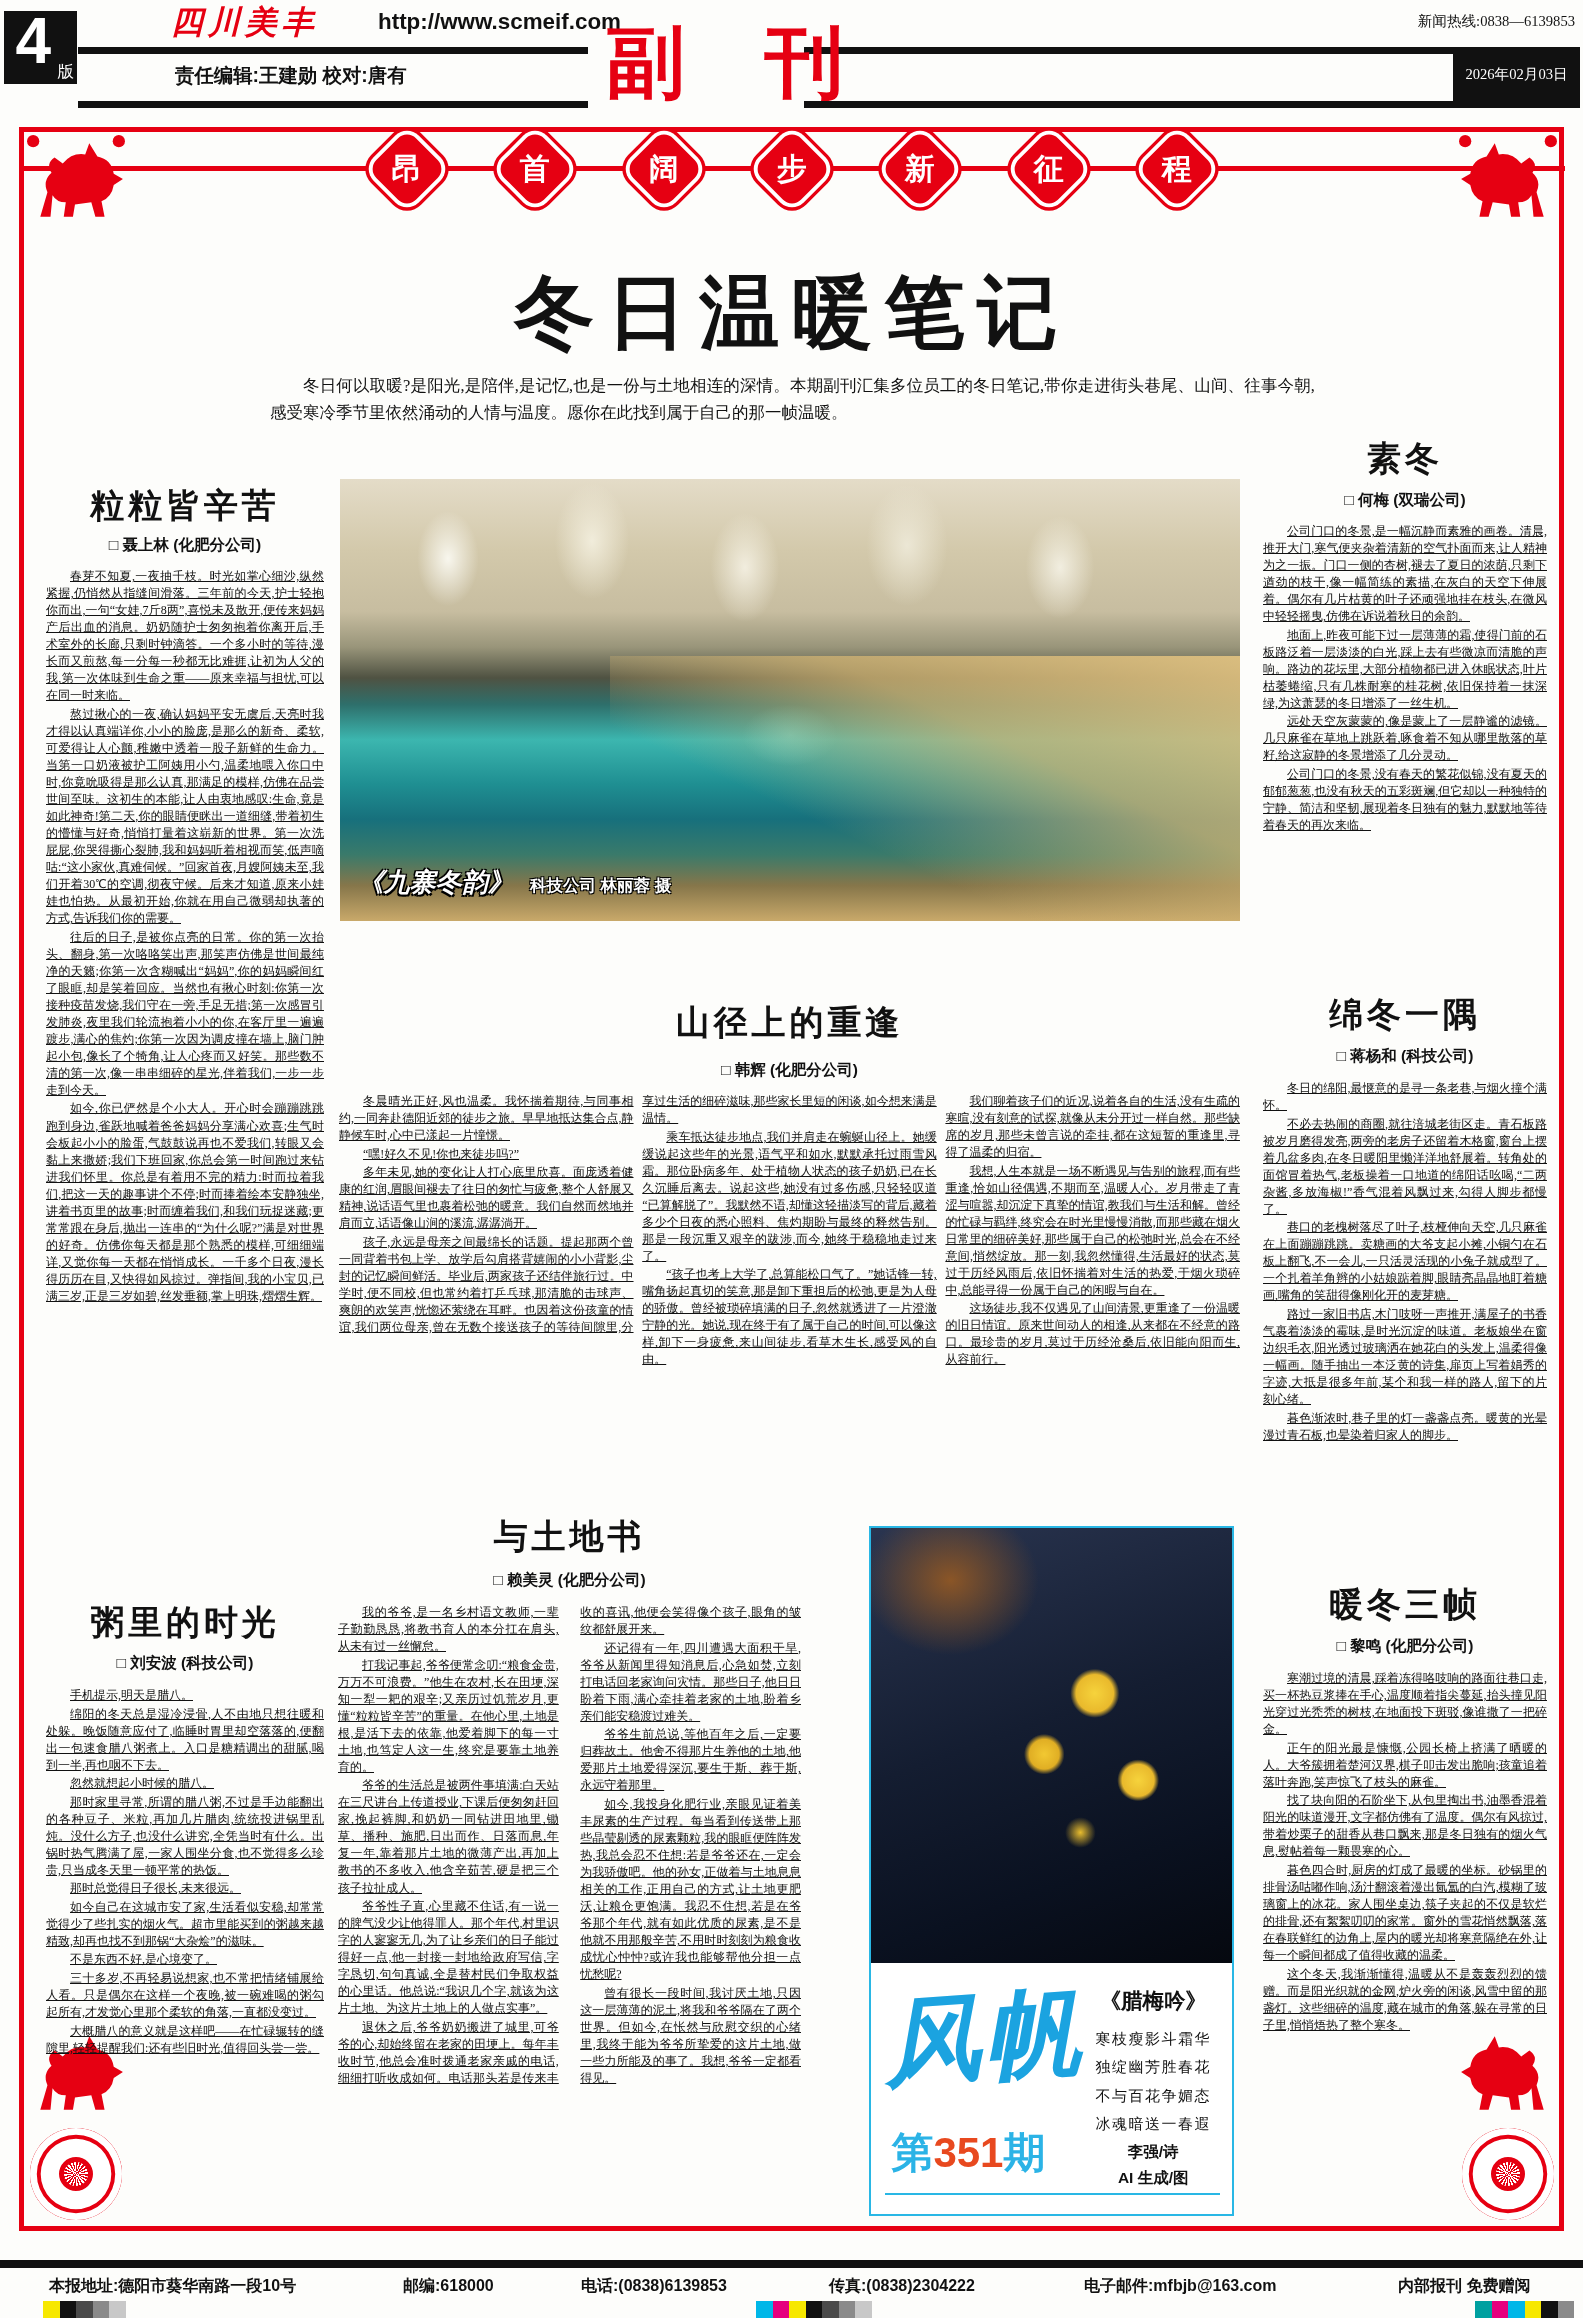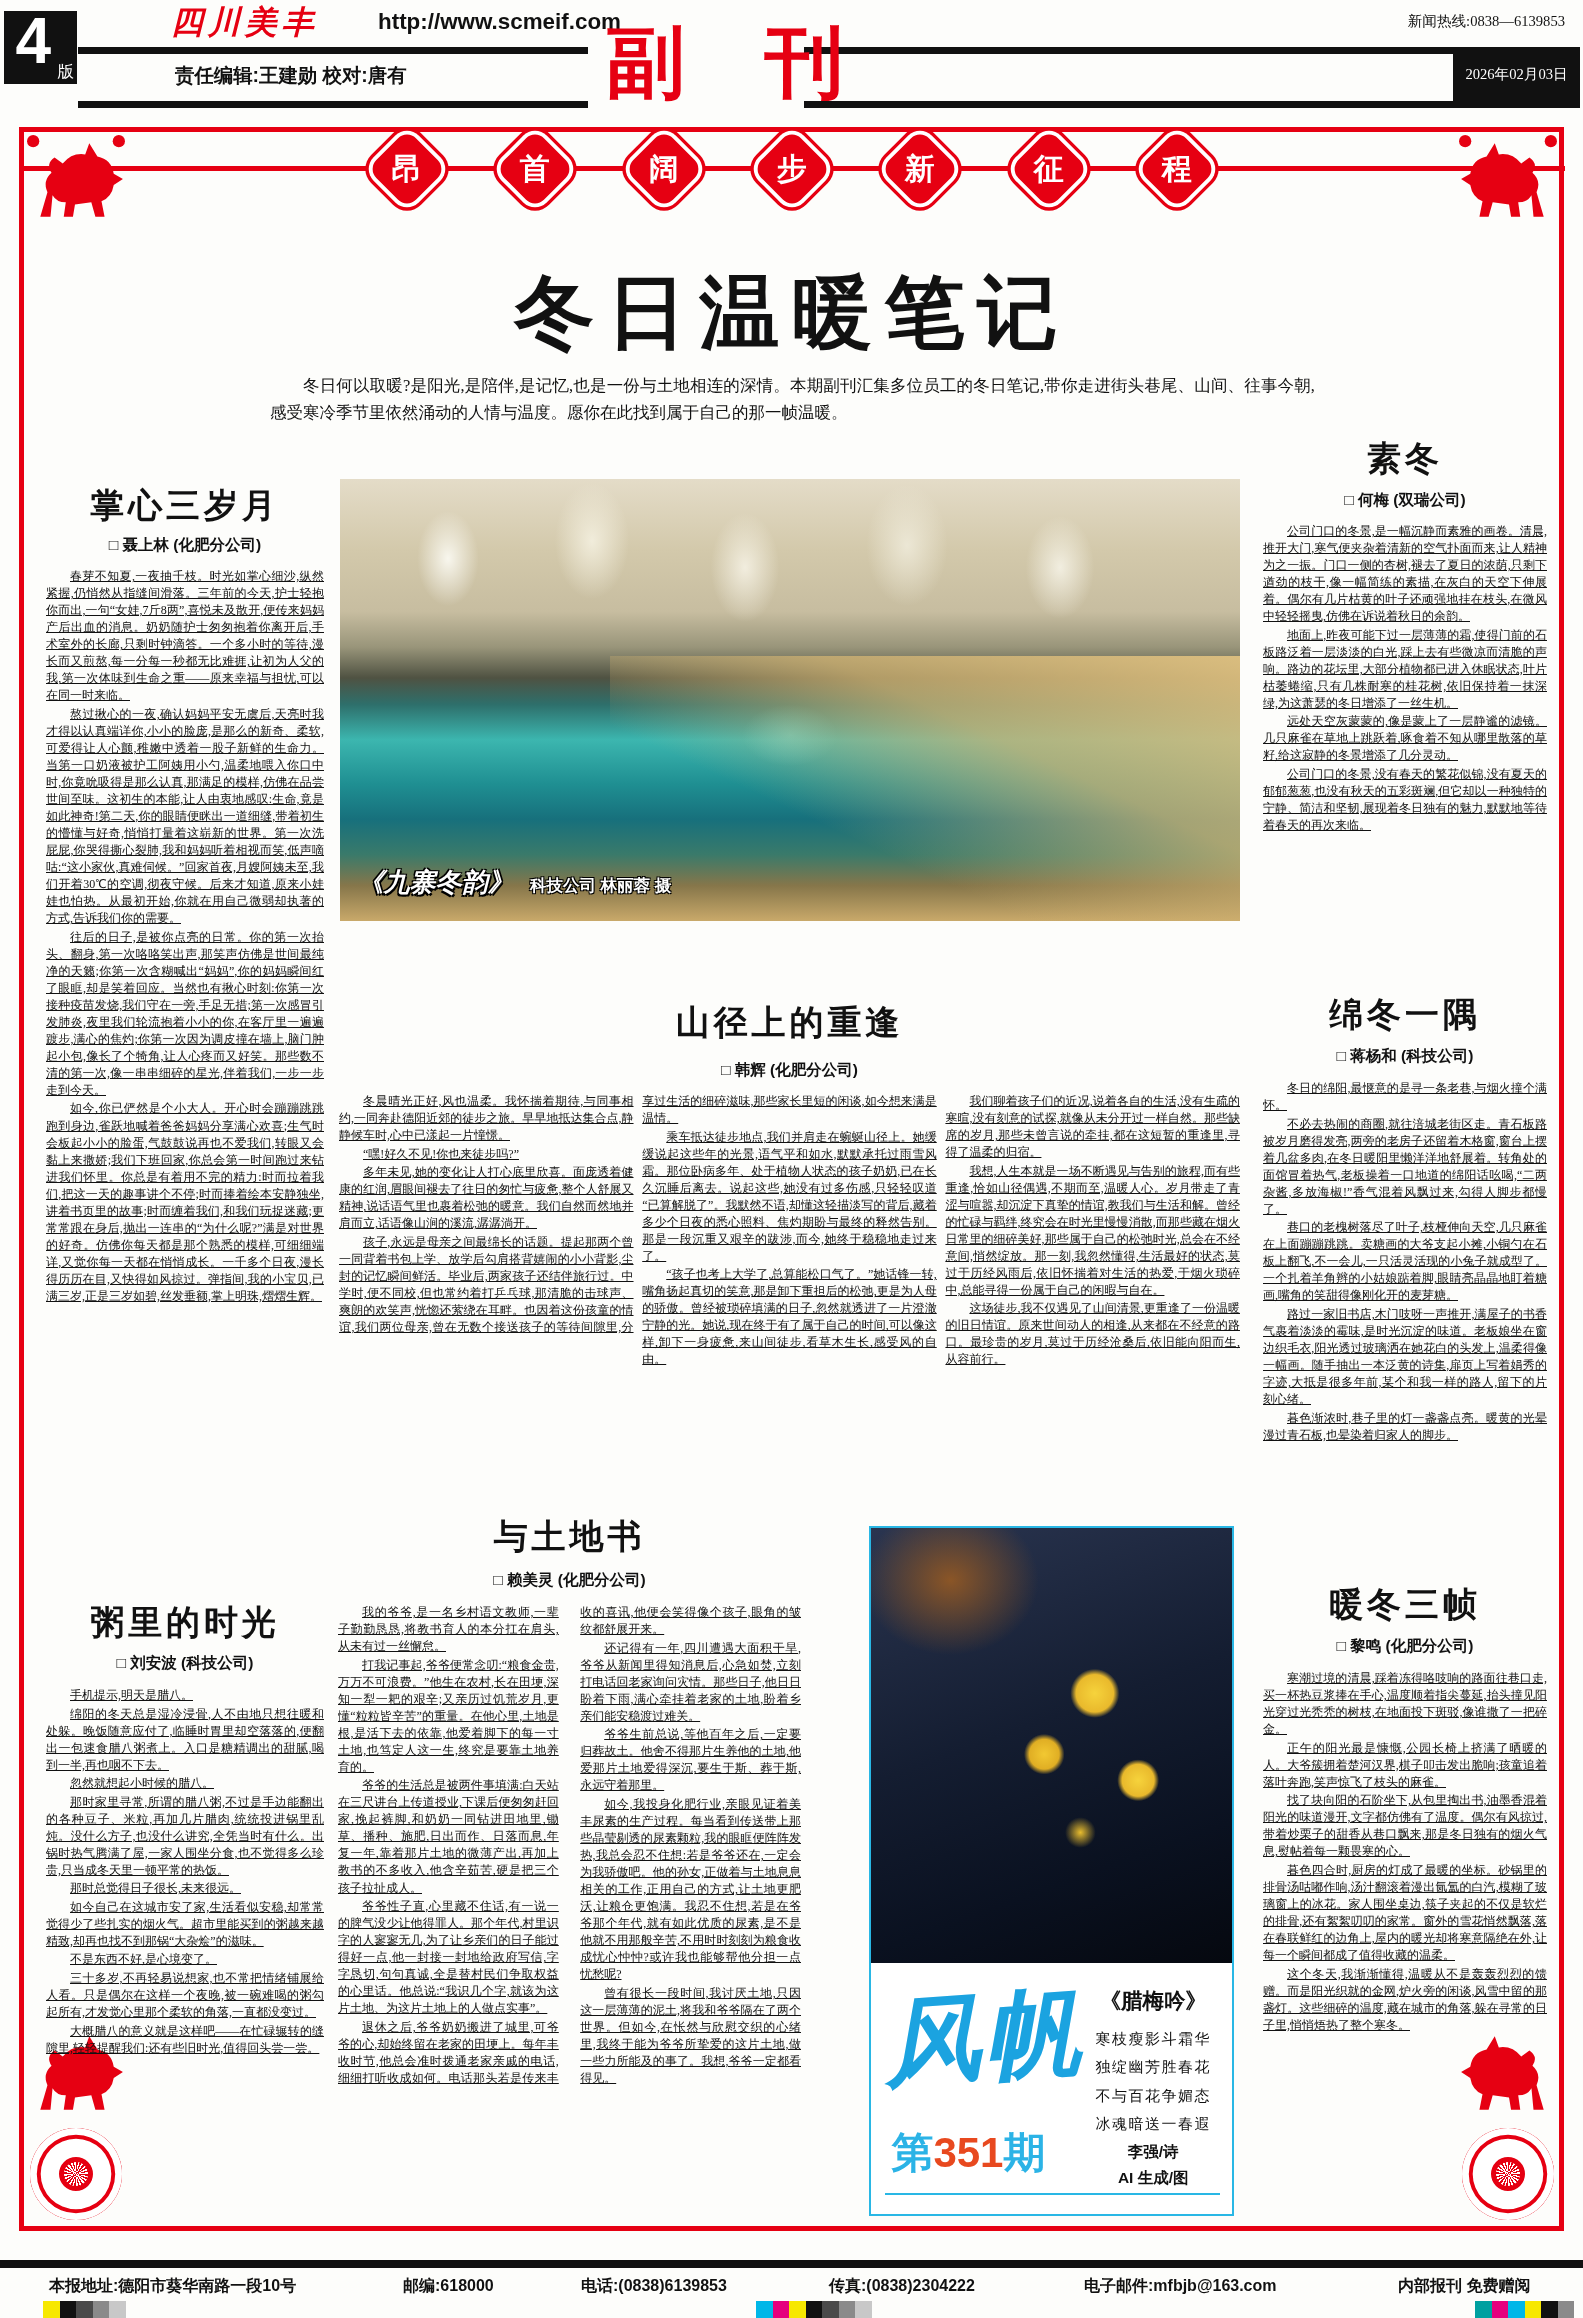--- a/index.html
+++ b/index.html
@@ -8,21 +8,21 @@
   *{margin:0;padding:0;box-sizing:border-box;}
   body{background:#888;font-family:"Liberation Serif","DejaVu Serif",serif;}
   .page{position:relative;width:1584px;height:2319px;background:#fdfdfb;margin:0 auto;overflow:hidden;color:var(--ink);}
 
   
   #box4{position:absolute;left:3.9px;top:10.7px;width:73px;height:73px;background:#111;}
   #box4 .num{position:absolute;left:11.7px;top:-6.8px;font:900 64px "Liberation Sans",sans-serif;color:#fff;}
   #box4 .ban{position:absolute;right:2.9px;bottom:1px;font:400 16.5px "Liberation Serif",serif;color:#fff;}
   #masthead{position:absolute;left:171px;top:1px;font:italic 900 32px "DejaVu Serif",serif;color:var(--red);letter-spacing:4.9px;}
   #url{position:absolute;left:378px;top:8.7px;font:700 22.4px "Liberation Sans",sans-serif;color:#111;}
-  #hotline{position:absolute;right:19px;top:11.7px;font:400 14.6px "Liberation Serif",serif;color:#111;text-align:right;}
+  #hotline{position:absolute;right:9px;top:11.7px;font:400 14.6px "Liberation Serif",serif;color:#111;text-align:right;}
   .hrule{position:absolute;height:7.3px;background:#111;}
   #rule1a{left:78px;top:47px;width:510px;} #rule1b{left:804px;top:47px;width:649px;}
   #rule2a{left:78px;top:101px;width:510px;} #rule2b{left:804px;top:101px;width:776px;}
   #fukan{position:absolute;left:606px;top:9.7px;font:700 79px "Liberation Serif",serif;color:var(--red);letter-spacing:30px;white-space:nowrap;}
   #editors{position:absolute;left:175px;top:62px;font:700 19.4px "Liberation Sans",sans-serif;}
   #datebox{position:absolute;left:1453px;top:47px;width:127px;height:54px;background:#111;color:#fff;
            font:400 14.6px "Liberation Serif",serif;text-align:center;line-height:54px;}
 
   
   #frame{position:absolute;left:19.4px;top:127px;width:1545px;height:2104px;border:5.8px solid var(--red);}
@@ -181,21 +181,21 @@
 
   <div id="maintitle">冬日温暖笔记</div>
   <p id="intro">冬日何以取暖?是阳光,是陪伴,是记忆,也是一份与土地相连的深情。本期副刊汇集多位员工的冬日笔记,带你走进街头巷尾、山间、往事今朝,感受寒冷季节里依然涌动的人情与温度。愿你在此找到属于自己的那一帧温暖。</p>
 
   <div id="photo">
     <div class="pcap">
       <span class="pcap-title">《九寨冬韵》</span><span class="pcap-credit">科技公司 林丽蓉 摄</span>
     </div>
   </div>
 
-  <h2 class="atitle" id="t-zx">掌心三岁月</h2>
+  <h2 class="atitle" id="t-zx">粒粒皆辛苦</h2>
   <div class="abyline" id="by-zx">□ 聂上林 (化肥分公司)</div>
   <div class="abody" id="b-zx">
     <p>春芽不知夏,一夜抽千枝。时光如掌心细沙,纵然紧握,仍悄然从指缝间滑落。三年前的今天,护士轻抱你而出,一句“女娃,7斤8两”,喜悦未及散开,便传来妈妈产后出血的消息。奶奶随护士匆匆抱着你离开后,手术室外的长廊,只剩时钟滴答。一个多小时的等待,漫长而又煎熬,每一分每一秒都无比难捱,让初为人父的我,第一次体味到生命之重——原来幸福与担忧,可以在同一时来临。</p>
     <p>熬过揪心的一夜,确认妈妈平安无虞后,天亮时我才得以认真端详你,小小的脸庞,是那么的新奇、柔软,可爱得让人心颤,稚嫩中透着一股子新鲜的生命力。当第一口奶液被护工阿姨用小勺,温柔地喂入你口中时,你竟吮吸得是那么认真,那满足的模样,仿佛在品尝世间至味。这初生的本能,让人由衷地感叹:生命,竟是如此神奇!第二天,你的眼睛便眯出一道细缝,带着初生的懵懂与好奇,悄悄打量着这崭新的世界。第一次洗屁屁,你哭得撕心裂肺,我和妈妈听着相视而笑,低声嘀咕:“这小家伙,真难伺候。”回家首夜,月嫂阿姨未至,我们开着30℃的空调,彻夜守候。后来才知道,原来小娃娃也怕热。从最初开始,你就在用自己微弱却执著的方式,告诉我们你的需要。</p>
     <p>往后的日子,是被你点亮的日常。你的第一次抬头、翻身,第一次咯咯笑出声,那笑声仿佛是世间最纯净的天籁;你第一次含糊喊出“妈妈”,你的妈妈瞬间红了眼眶,却是笑着回应。当然也有揪心时刻:你第一次接种疫苗发烧,我们守在一旁,手足无措;第一次感冒引发肺炎,夜里我们轮流抱着小小的你,在客厅里一遍遍踱步,满心的焦灼;你第一次因为调皮撞在墙上,脑门肿起小包,像长了个犄角,让人心疼而又好笑。那些数不清的第一次,像一串串细碎的星光,伴着我们,一步一步走到今天。</p>
     <p>如今,你已俨然是个小大人。开心时会蹦蹦跳跳跑到身边,雀跃地喊着爸爸妈妈分享满心欢喜;生气时会板起小小的脸蛋,气鼓鼓说再也不爱我们,转眼又会黏上来撒娇;我们下班回家,你总会第一时间跑过来钻进我们怀里。你总是有着用不完的精力:时而拉着我们,把这一天的趣事讲个不停;时而捧着绘本安静独坐,讲着书页里的故事;时而缠着我们,和我们玩捉迷藏;更常常跟在身后,抛出一连串的“为什么呢?”满是对世界的好奇。仿佛你每天都是那个熟悉的模样,可细细端详,又觉你每一天都在悄悄成长。一千多个日夜,漫长得历历在目,又快得如风掠过。弹指间,我的小宝贝,已满三岁,正是三岁如碧,丝发垂额,掌上明珠,熠熠生辉。</p>
   </div>
 
   <h2 class="atitle" id="t-zl">粥里的时光</h2>
   <div class="abyline" id="by-zl">□ 刘安波 (科技公司)</div>

